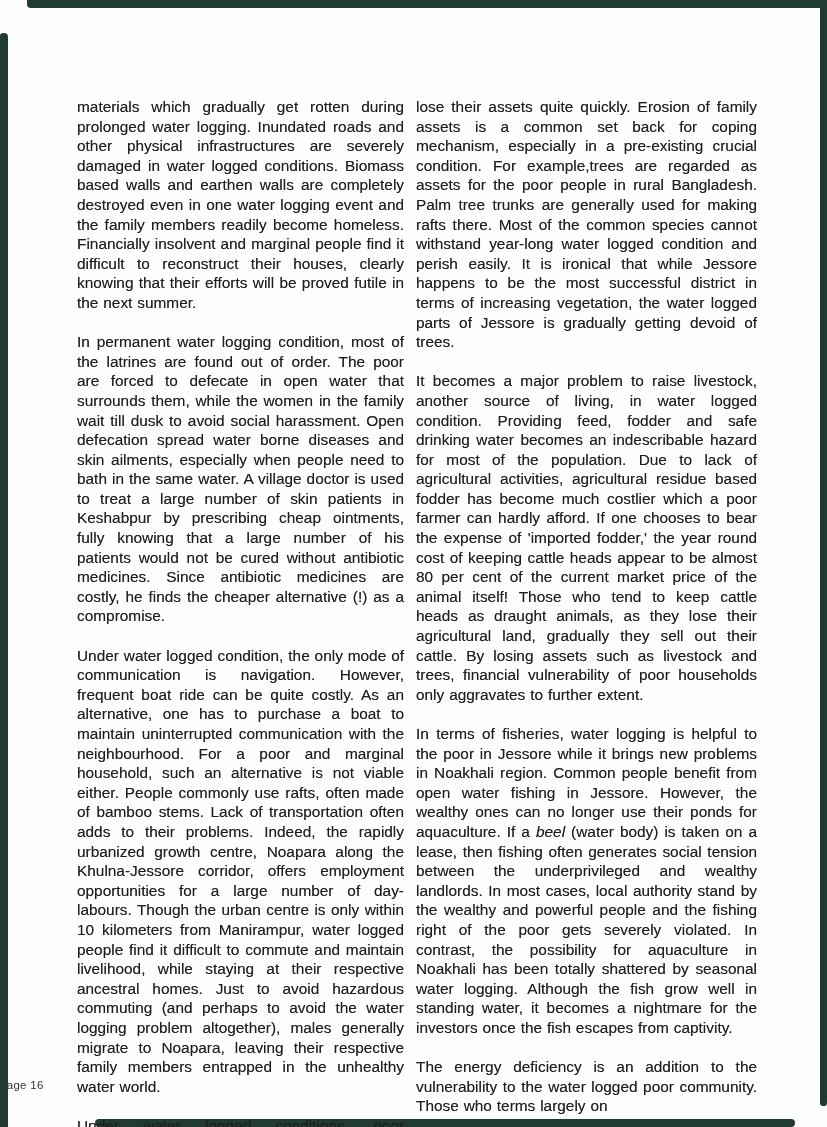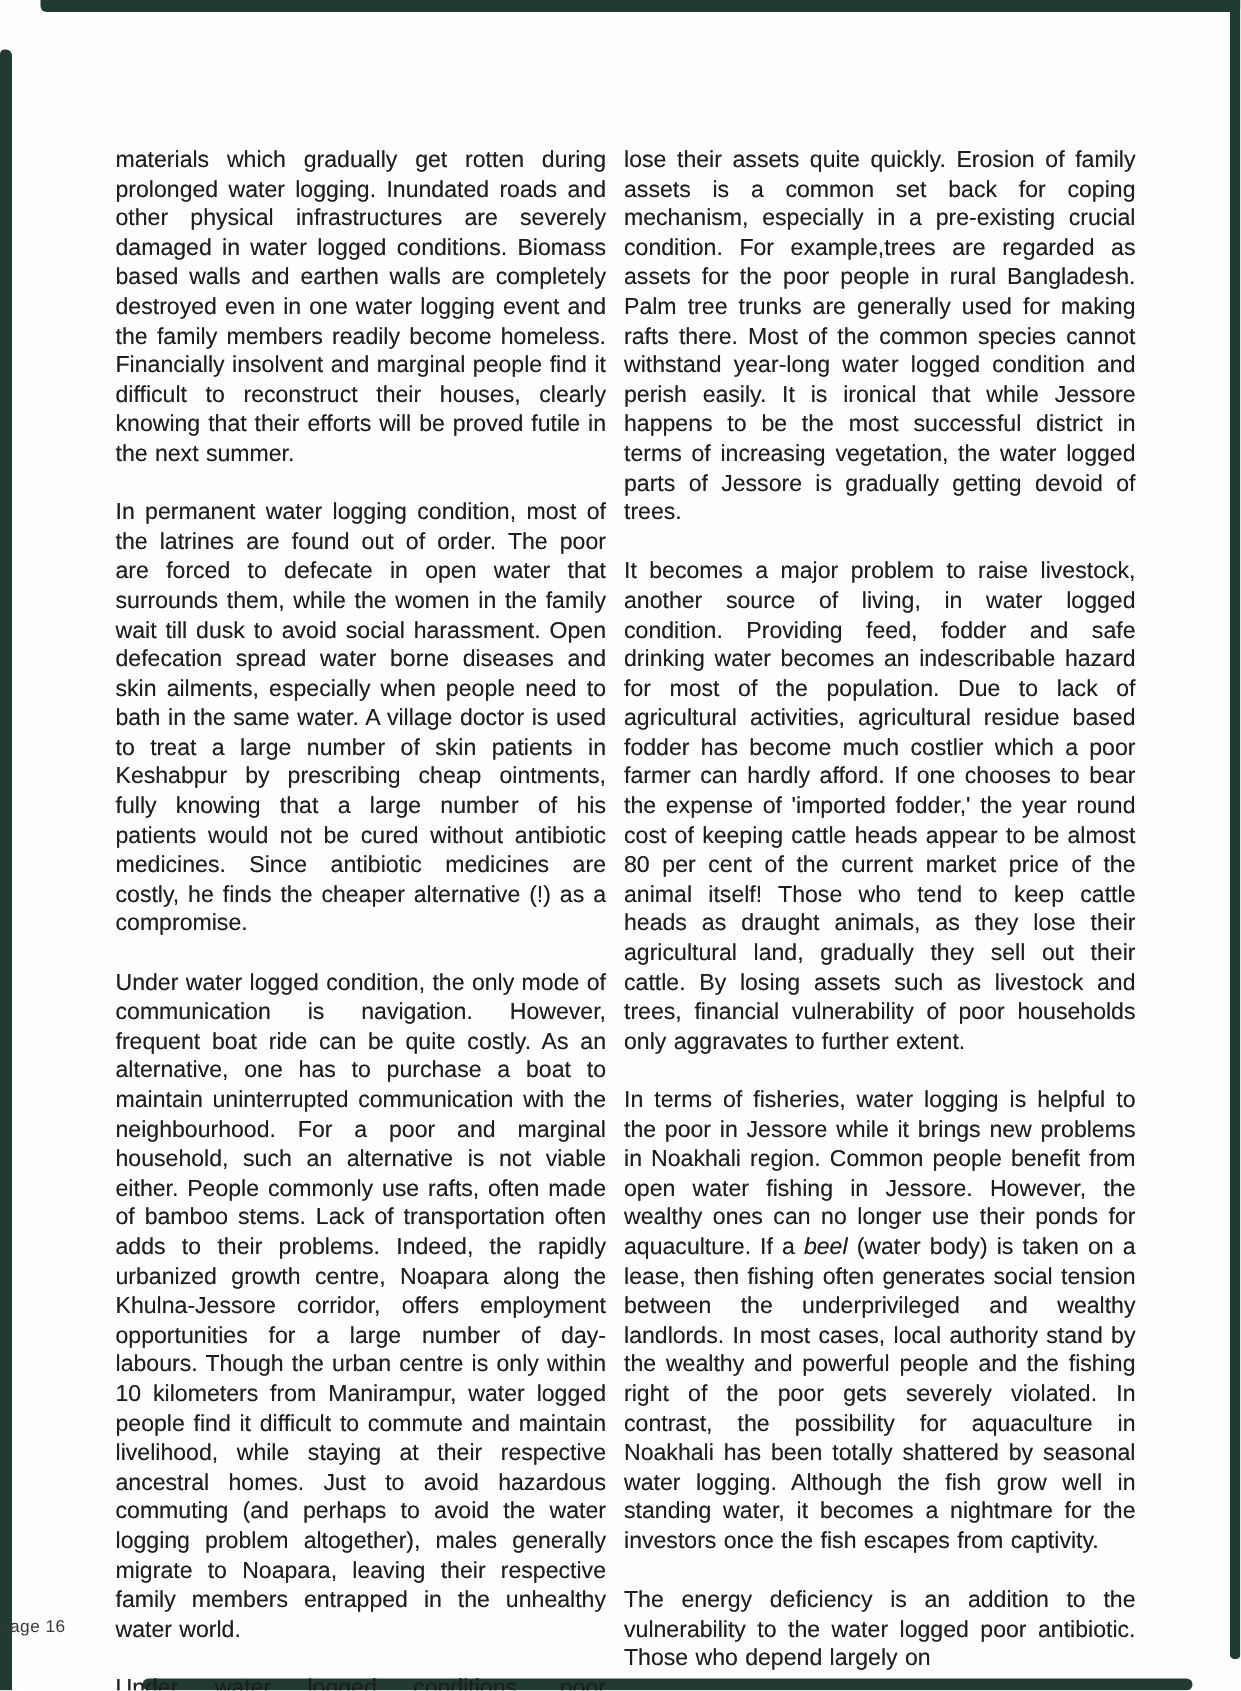--- a/index.html
+++ b/index.html
@@ -59,18 +59,18 @@
     <p>materials which gradually get rotten during prolonged water logging. Inundated roads and other physical infrastructures are severely damaged in water logged conditions. Biomass based walls and earthen walls are completely destroyed even in one water logging event and the family members readily become homeless. Financially insolvent and marginal people find it difficult to reconstruct their houses, clearly knowing that their efforts will be proved futile in the next summer.</p>
     <p>In permanent water logging condition, most of the latrines are found out of order. The poor are forced to defecate in open water that surrounds them, while the women in the family wait till dusk to avoid social harassment. Open defecation spread water borne diseases and skin ailments, especially when people need to bath in the same water. A village doctor is used to treat a large number of skin patients in Keshabpur by prescribing cheap ointments, fully knowing that a large number of his patients would not be cured without antibiotic medicines. Since antibiotic medicines are costly, he finds the cheaper alternative (!) as a compromise.</p>
     <p>Under water logged condition, the only mode of communication is navigation. However, frequent boat ride can be quite costly. As an alternative, one has to purchase a boat to maintain uninterrupted communication with the neighbourhood. For a poor and marginal household, such an alternative is not viable either. People commonly use rafts, often made of bamboo stems. Lack of transportation often adds to their problems. Indeed, the rapidly urbanized growth centre, Noapara along the Khulna-Jessore corridor, offers employment opportunities for a large number of day-labours. Though the urban centre is only within 10 kilometers from Manirampur, water logged people find it difficult to commute and maintain livelihood, while staying at their respective ancestral homes. Just to avoid hazardous commuting (and perhaps to avoid the water logging problem altogether), males generally migrate to Noapara, leaving their respective family members entrapped in the unhealthy water world.</p>
     <p>Under water logged conditions, poor households</p>
   </section>
 
   <section class="col right">
     <p>lose their assets quite quickly. Erosion of family assets is a common set back for coping mechanism, especially in a pre-existing crucial condition. For example,trees are regarded as assets for the poor people in rural Bangladesh. Palm tree trunks are generally used for making rafts there. Most of the common species cannot withstand year-long water logged condition and perish easily. It is ironical that while Jessore happens to be the most successful district in terms of increasing vegetation, the water logged parts of Jessore is gradually getting devoid of trees.</p>
     <p>It becomes a major problem to raise livestock, another source of living, in water logged condition. Providing feed, fodder and safe drinking water becomes an indescribable hazard for most of the population. Due to lack of agricultural activities, agricultural residue based fodder has become much costlier which a poor farmer can hardly afford. If one chooses to bear the expense of 'imported fodder,' the year round cost of keeping cattle heads appear to be almost 80 per cent of the current market price of the animal itself! Those who tend to keep cattle heads as draught animals, as they lose their agricultural land, gradually they sell out their cattle. By losing assets such as livestock and trees, financial vulnerability of poor households only aggravates to further extent.</p>
     <p><span>In terms of fisheries, water logging is helpful to the poor in Jessore while it brings new problems in Noakhali region. Common people benefit from open water fishing in Jessore. However, the wealthy ones can no longer use their ponds for aquaculture. If a </span><i>beel</i><span> (water body) is taken on a lease, then fishing often generates social tension between the underprivileged and wealthy landlords. In most cases, local authority stand by the wealthy and powerful people and the fishing right of the poor gets severely violated. In contrast, the possibility for aquaculture in Noakhali has been totally shattered by seasonal water logging. Although the fish grow well in standing water, it becomes a nightmare for the investors once the fish escapes from captivity.</span></p>
-    <p>The energy deficiency is an addition to the vulnerability to the water logged poor antibiotic. Those who depend largely on</p>
+    <p>The energy deficiency is an addition to the vulnerability to the water logged poor community. Those who terms largely on</p>
   </section>
 
   <div class="footer">page 16</div>
 
 </div>
 
 </body></html>

